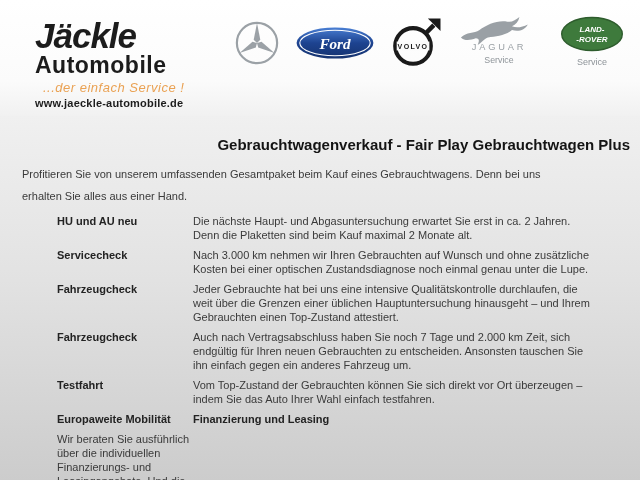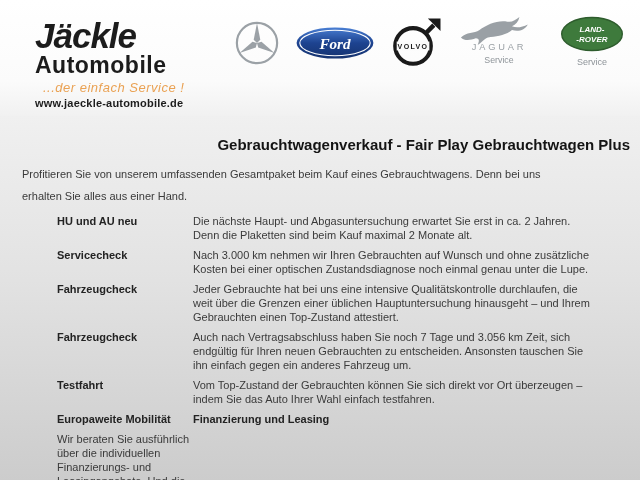--- a/index.html
+++ b/index.html
@@ -146,21 +146,21 @@
       <div class="desc">Die nächste Haupt- und Abgasuntersuchung erwartet Sie erst in ca. 2 Jahren. Denn die Plaketten sind beim Kauf maximal 2 Monate alt.</div>
 
       <div class="term">Servicecheck</div>
       <div class="desc">Nach 3.000 km nehmen wir Ihren Gebrauchten auf Wunsch und ohne zusätzliche Kosten bei einer optischen Zustandsdiagnose noch einmal genau unter die Lupe.</div>
 
 
       <div class="term">Fahrzeugcheck</div>
       <div class="desc">Jeder Gebrauchte hat bei uns eine intensive Qualitätskontrolle durchlaufen, die weit über die Grenzen einer üblichen Hauptuntersuchung hinausgeht – und Ihrem Gebrauchten einen Top-Zustand attestiert.</div>
 
       <div class="term">Fahrzeugcheck</div>
-      <div class="desc">Auch nach Vertragsabschluss haben Sie noch 7 Tage und 3.056 km Zeit, sich endgültig für Ihren neuen Gebrauchten zu entscheiden. Ansonsten tauschen Sie ihn einfach gegen ein anderes Fahrzeug um.</div>
+      <div class="desc">Auch nach Vertragsabschluss haben Sie noch 7 Tage und 2.000 km Zeit, sich endgültig für Ihren neuen Gebrauchten zu entscheiden. Ansonsten tauschen Sie ihn einfach gegen ein anderes Fahrzeug um.</div>
 
       <div class="term">Testfahrt</div>
       <div class="desc">Vom Top-Zustand der Gebrauchten können Sie sich direkt vor Ort überzeugen – indem Sie das Auto Ihrer Wahl einfach testfahren.</div>
 
       <div class="term">Europaweite Mobilität</div>
 
       <div class="term">Finanzierung und Leasing</div>
       <div class="desc">Wir beraten Sie ausführlich über die individuellen Finanzierungs- und Leasingangebote. Und die Auto-Versicherung können Sie ebenfalls bei uns abschließen.</div>
     </div>
 

